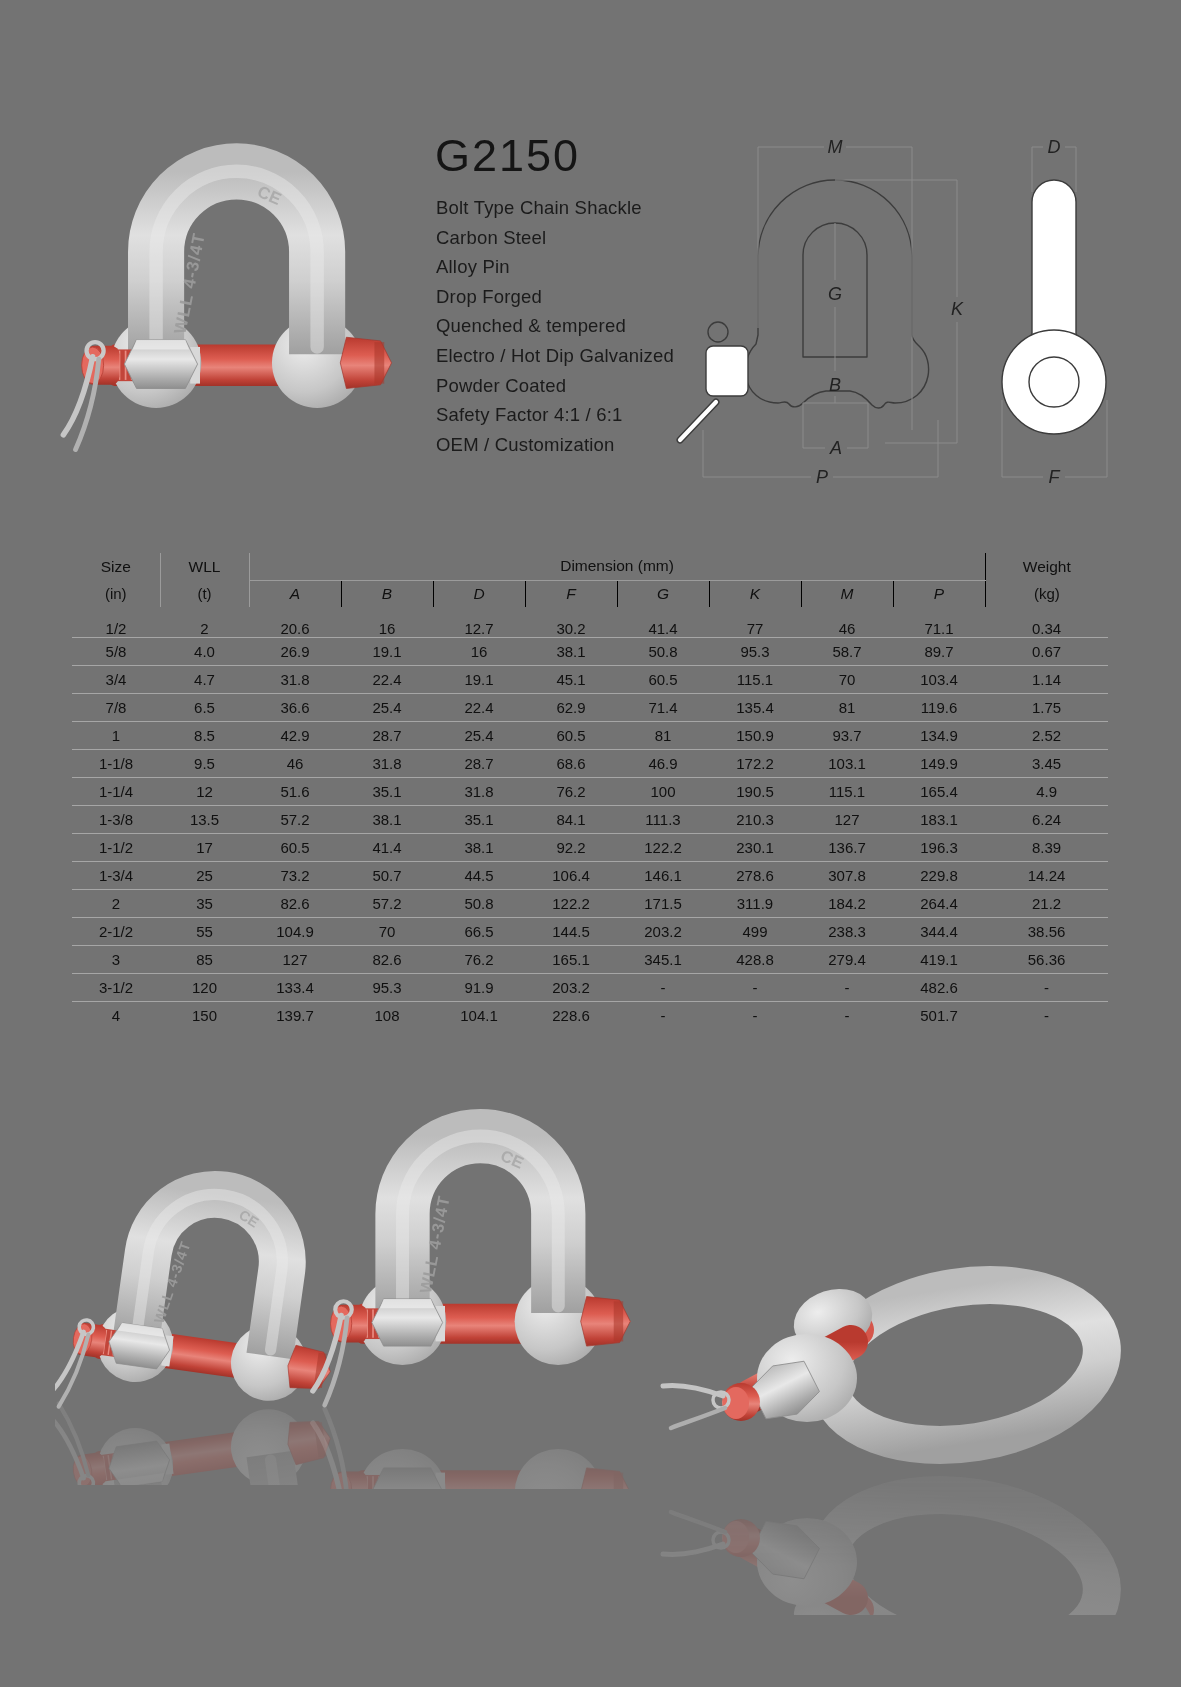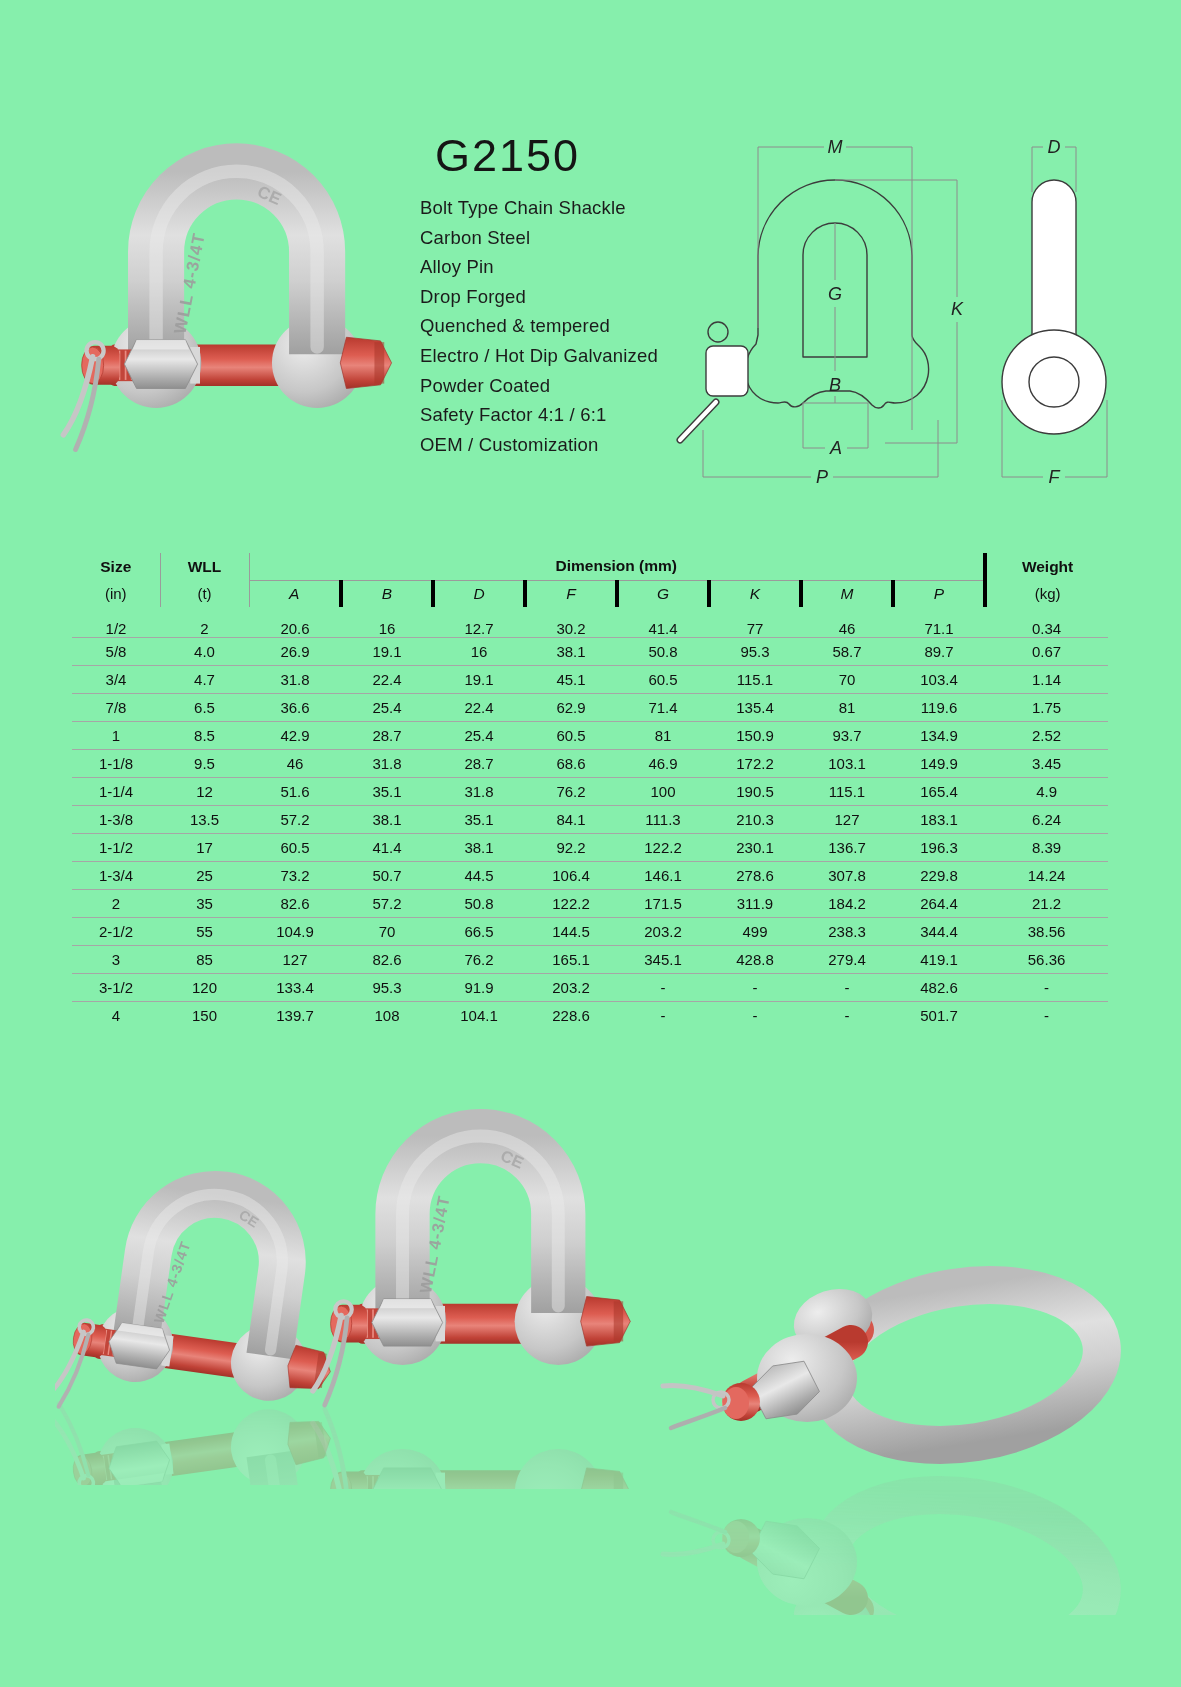--- a/index.html
+++ b/index.html
@@ -1,51 +1,51 @@
 <!DOCTYPE html>
 <html><head>
 <meta charset="utf-8">
 <style>
   * { box-sizing: border-box; }
   html,body { margin:0; padding:0; background:#ffffff; }
   .page {
     position: relative;
     width: 1181px;
     height: 1687px;
-    background: #86efac;
+    background: #737373;
     font-family: "Liberation Sans", sans-serif;
     overflow: hidden;
   }
   
   .title {
     position: absolute; left: 435px; top: 130px;
     font-size: 45px; font-weight: 500; letter-spacing: 2px; color: #151515;
   }
-  .features { position: absolute; left: 420px; top: 193px; }
+  .features { position: absolute; left: 436px; top: 193px; }
   .feature {
     font-size: 18.5px; line-height: 29.6px; color: #1b1b1b; letter-spacing: 0.2px;
     white-space: nowrap;
   }
   
   .photo-main { position: absolute; left: 20px;  top: 95px; }
   .tech       { position: absolute; left: 640px; top: 100px; }
   .gallery    { position: absolute; left: 55px;  top: 1075px; }
   .tech text {
     font-family: "Liberation Sans", sans-serif;
     font-style: italic; font-size: 18px; fill: #222;
   }
   .emboss { font-family: "Liberation Sans", sans-serif; font-weight: bold; }
   
   .table-wrap { position: absolute; left: 72px; top: 553px; }
   table.spec { border-collapse: collapse; table-layout: fixed; width: 1036px; color:#101010; }
-  .spec th { font-weight: bold; font-size: 15.5px; padding: 0; height: 27px; text-align: center; }
+  .spec th { font-weight: normal; font-size: 15.5px; padding: 0; height: 27px; text-align: center; }
   .spec th.unit { font-weight: normal; font-size: 15px; text-align: center; }
   .spec th.dim  { font-weight: normal; font-style: italic; font-size: 15.5px; }
   .vr  { border-right: 1px solid #9b9b9b; }
-  .vl  { border-left: 4px solid #000000; margin-top: 32px; }
+  .vl  { border-left: 1px solid #000000; margin-top: 32px; }
   .hbot{ border-bottom: 1px solid #9b9b9b; }
   .spec tbody td {
     font-size: 15px; text-align: center; height: 28px; padding: 0;
     border-bottom: 1px solid #a6a6a6;
   }
   .spec tbody tr:first-child td { padding-top: 13px; }
   .spec tbody tr:last-child  td { border-bottom: none; }
 </style>
 </head>
 <body>

